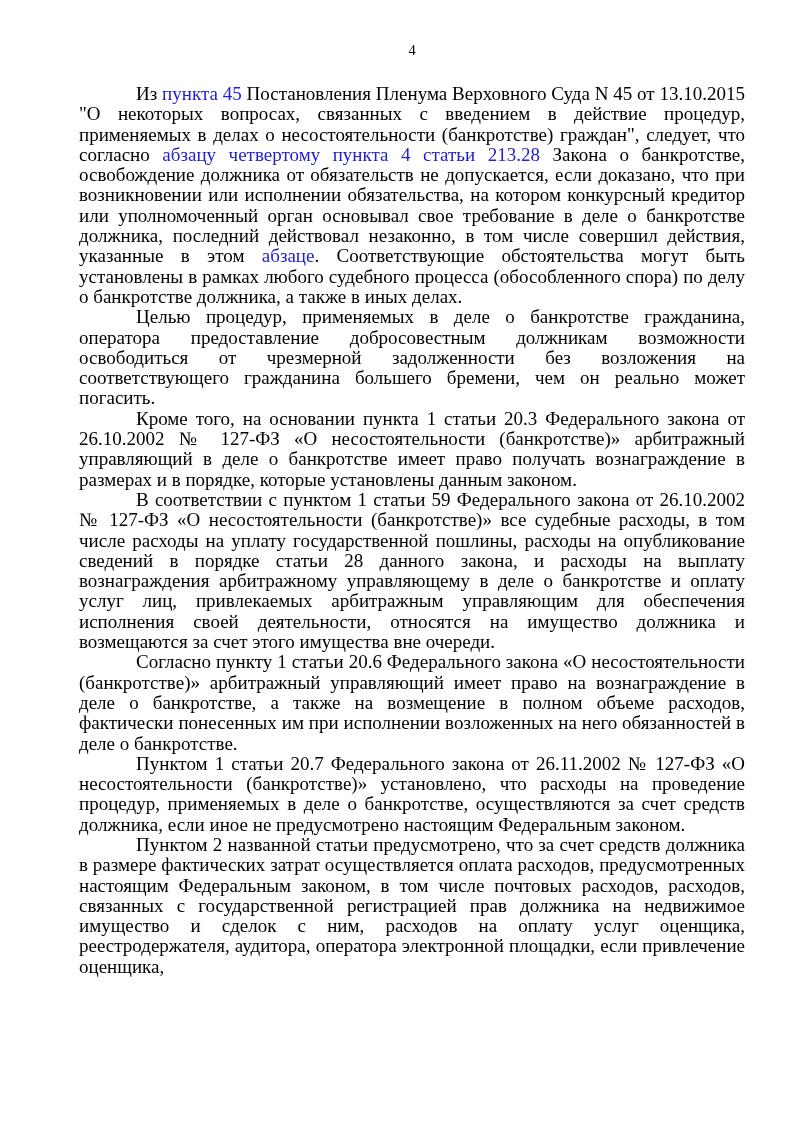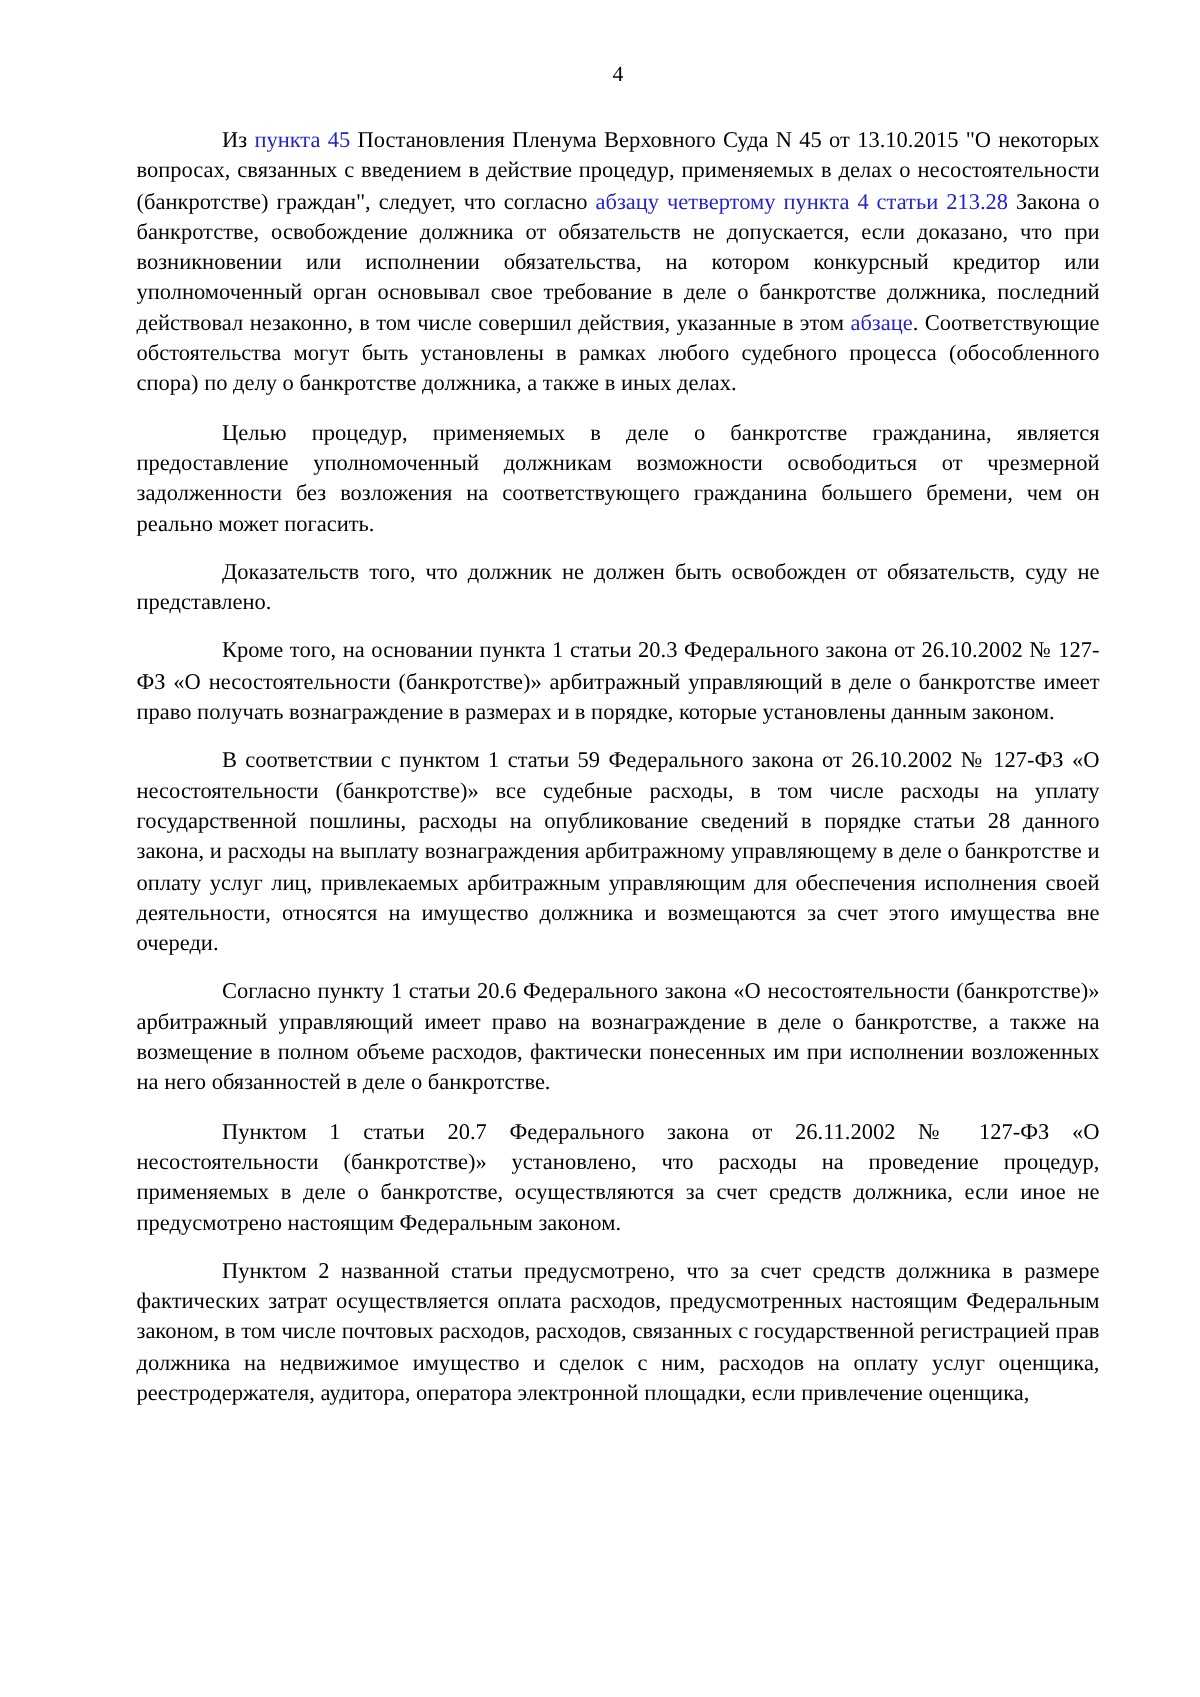--- a/index.html
+++ b/index.html
@@ -23,40 +23,39 @@
     color:var(--text-color);
     overflow:hidden;
   }
   .page-number{
     text-align:center;
     font-size:14.5px;
     line-height:16px;
     margin:0 0 26px 0;
   }
   .doc-body p{
-    margin:12px;
-    font-size:15px;
+    margin:0;
+    font-size:19px;
     line-height:20.3px;
     text-align:justify;
     text-indent:57px;
     font-family:Liberation Serif, serif;
   }
   .doclink{
     color:var(--link-color);
     cursor:pointer;
   }
 </style>
 </head>
 <body>
 
 <div class="page">
   <div class="page-number">4</div>
   <div class="doc-body">
       <p><span>Из </span><span class="doclink">пункта 45</span><span> Постановления Пленума Верховного Суда N 45 от 13.10.2015 "О некоторых вопросах, связанных с введением в действие процедур, применяемых в делах о несостоятельности (банкротстве) граждан", следует, что согласно </span><span class="doclink">абзацу четвертому пункта 4 статьи 213.28</span><span> Закона о банкротстве, освобождение должника от обязательств не допускается, если доказано, что при возникновении или исполнении обязательства, на котором конкурсный кредитор или уполномоченный орган основывал свое требование в деле о банкротстве должника, последний действовал незаконно, в том числе совершил действия, указанные в этом </span><span class="doclink">абзаце</span><span>. Соответствующие обстоятельства могут быть установлены в рамках любого судебного процесса (обособленного спора) по делу о банкротстве должника, а также в иных делах.</span></p>
-      <p><span>Целью процедур, применяемых в деле о банкротстве гражданина, является предоставление уполномоченный должникам возможности освободиться от чрезмерной задолженности без возложения на соответствующего гражданина большего бремени, чем он реально может погасить.</span></p>
-      <p><span>Доказательств того, что должник не должен быть освобожден от обязательств, суду не представлено.</span></p>
+      <p><span>Целью процедур, применяемых в деле о банкротстве гражданина, оператора предоставление добросовестным должникам возможности освободиться от чрезмерной задолженности без возложения на соответствующего гражданина большего бремени, чем он реально может погасить.</span></p>
       <p><span>Кроме того, на основании пункта 1 статьи 20.3 Федерального закона от 26.10.2002 № 127-ФЗ «О несостоятельности (банкротстве)» арбитражный управляющий в деле о банкротстве имеет право получать вознаграждение в размерах и в порядке, которые установлены данным законом.</span></p>
       <p><span>В соответствии с пунктом 1 статьи 59 Федерального закона от 26.10.2002 № 127-ФЗ «О несостоятельности (банкротстве)» все судебные расходы, в том числе расходы на уплату государственной пошлины, расходы на опубликование сведений в порядке статьи 28 данного закона, и расходы на выплату вознаграждения арбитражному управляющему в деле о банкротстве и оплату услуг лиц, привлекаемых арбитражным управляющим для обеспечения исполнения своей деятельности, относятся на имущество должника и возмещаются за счет этого имущества вне очереди.</span></p>
       <p><span>Согласно пункту 1 статьи 20.6 Федерального закона «О несостоятельности (банкротстве)»  арбитражный управляющий имеет право на вознаграждение в деле о банкротстве, а также на возмещение в полном объеме расходов, фактически понесенных им при исполнении возложенных на него обязанностей в деле о банкротстве.</span></p>
       <p><span>Пунктом 1 статьи 20.7 Федерального закона от 26.11.2002 № 127-ФЗ «О несостоятельности (банкротстве)» установлено, что расходы на проведение процедур, применяемых в деле о банкротстве, осуществляются за счет средств должника, если иное не предусмотрено настоящим Федеральным законом.</span></p>
       <p><span>Пунктом 2 названной статьи предусмотрено, что за счет средств должника в размере фактических затрат осуществляется оплата расходов, предусмотренных настоящим Федеральным законом, в том числе почтовых расходов, расходов, связанных с государственной регистрацией прав должника на недвижимое имущество и сделок с ним, расходов на оплату услуг оценщика, реестродержателя, аудитора, оператора электронной площадки, если привлечение оценщика,</span></p>
     </div>
 </div>
 
 </body></html>

